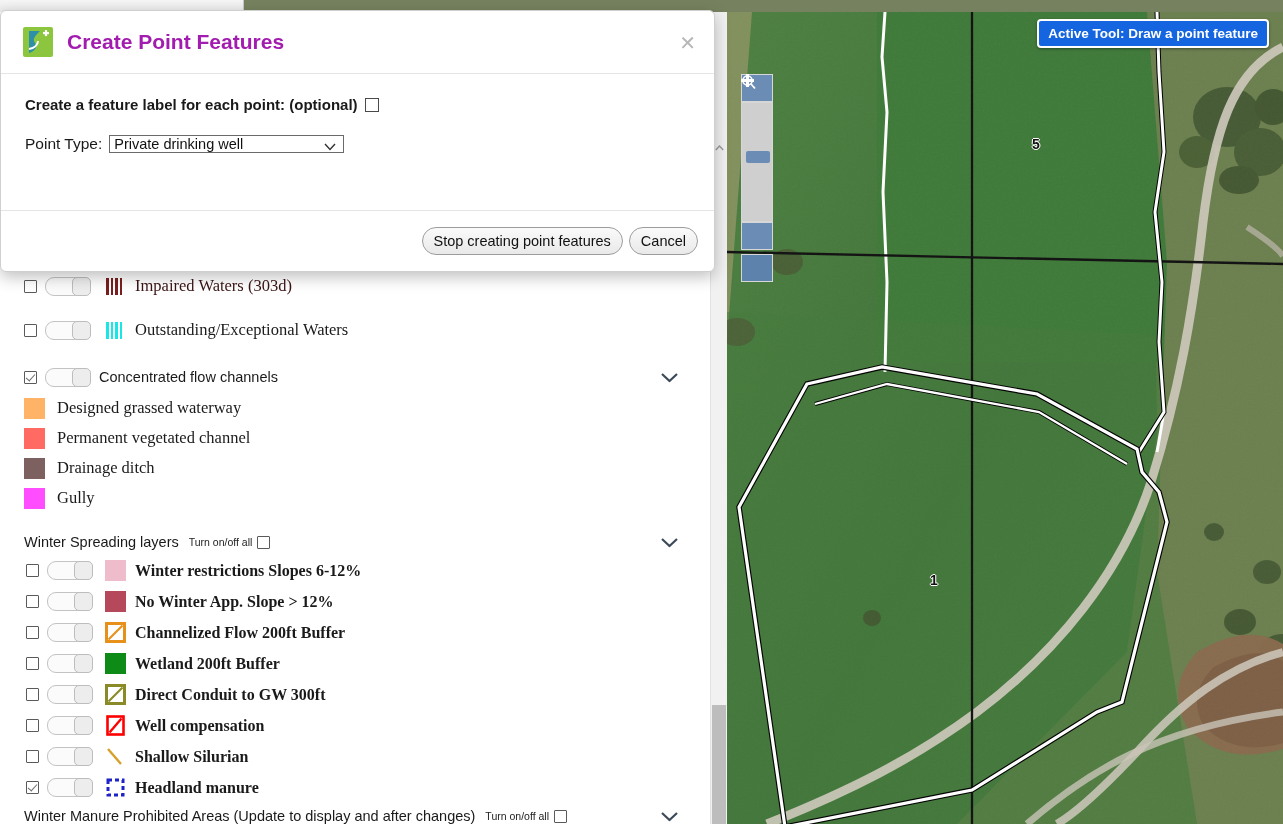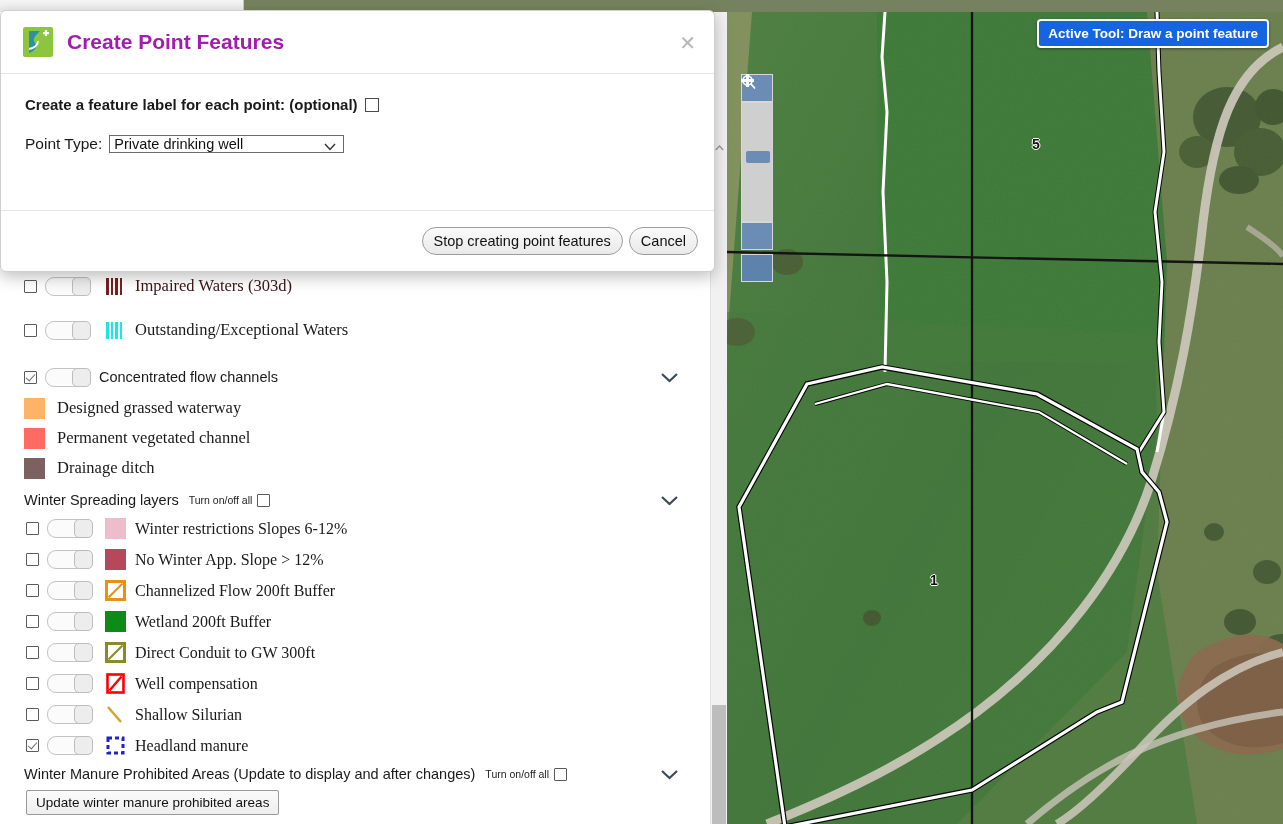--- a/index.html
+++ b/index.html
@@ -39,21 +39,21 @@
   .swatch{width:21px;height:21px;display:block;}
   .sub-row{display:flex;align-items:center;height:30px;padding-left:24px;}
   .sub-row .swatch{margin-right:0;}
   .sub-row .lbl{margin-left:12px;}
 
   .group-head{display:flex;align-items:center;height:26px;padding-left:24px;position:relative;}
   .group-head .gtitle{font-size:14.5px;color:#1a1a1a;}
   .group-head .gsmall{font-size:10.5px;color:#222;margin-left:10px;}
   .group-head .gchk{width:13px;height:13px;border:1.5px solid #5a5a5a;background:#fff;margin-left:5px;box-sizing:border-box;border-radius:1px;}
 
-  .ws-row{display:flex;align-items:center;height:31px;padding-left:26px;}
+  .ws-row{display:flex;align-items:center;height:31px;padding-left:26px;font-weight:bold;}
   .ws-row .sym{width:24px;margin-left:10px;}
   .ws-row .lbl{margin-left:8px;font-family:"Liberation Serif",serif;font-size:16px;}
 
   .update-btn{margin-left:26px;margin-top:3px;display:inline-block;
       font-family:"Liberation Sans",sans-serif;font-size:13.5px;color:#111;
       background:linear-gradient(#fbfbfb,#eeeeee);border:1px solid #9a9a9a;border-radius:2px;
       padding:4px 9px;}
 
   
   #panel-scroll{position:absolute;left:710px;top:12px;width:16px;height:812px;background:#f1f1f1;border-left:1px solid #e2e2e2;}
@@ -280,23 +280,27 @@
     <span class="lbl serif">Designed grassed waterway</span>
   </div>
   <div class="sub-row">
     <span class="swatch" style="background:#FF6B63;"></span>
     <span class="lbl serif">Permanent vegetated channel</span>
   </div>
   <div class="sub-row">
     <span class="swatch" style="background:#7D6161;"></span>
     <span class="lbl serif">Drainage ditch</span>
   </div>
-
-  
-  <div class="group-head" style="margin-top:4px;">
+  <div class="sub-row">
+    <span class="swatch" style="background:#FF4DFF;"></span>
+    <span class="lbl serif">Gully</span>
+  </div>
+
+  
+  <div class="group-head" style="margin-top:16px;">
     <span class="gtitle">Winter Spreading layers</span>
     <span class="gsmall">Turn on/off all</span>
     <span class="gchk"></span>
     <span class="chev">
       <svg width="17" height="10" viewBox="0 0 17 10">
           <polyline points="1,1.5 8.5,8.5 16,1.5" fill="none" stroke="#3c4a5a" stroke-width="2.2"></polyline>
         </svg>
     </span>
   </div>
 

